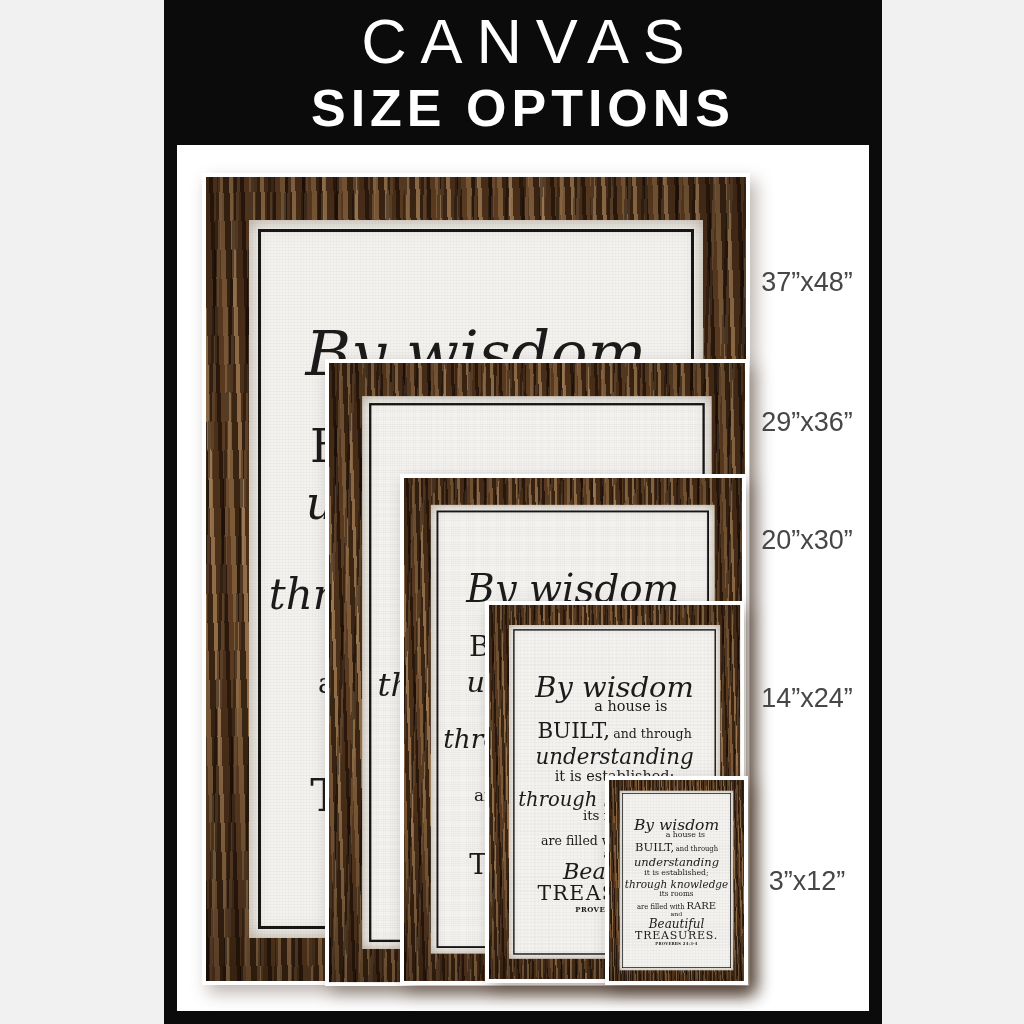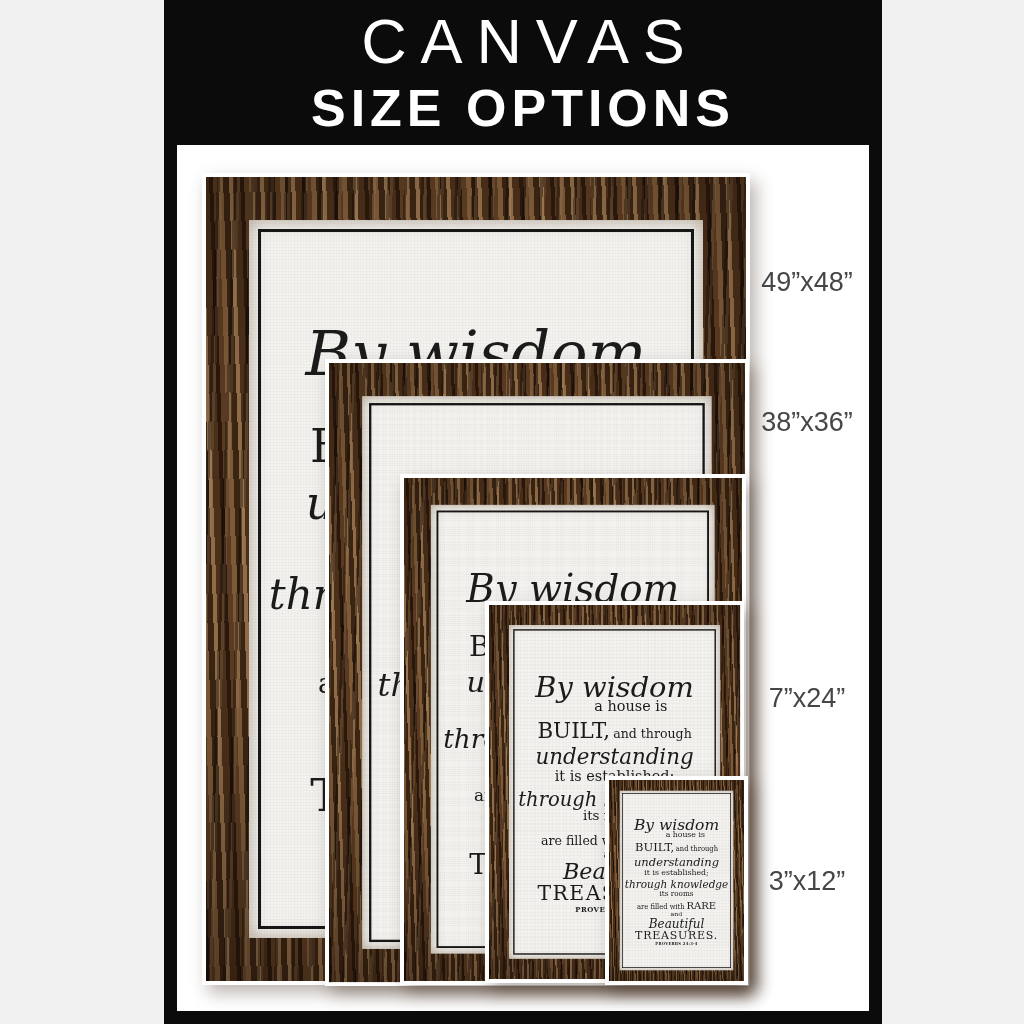--- a/index.html
+++ b/index.html
@@ -313,20 +313,21 @@
                   <span>TREASURES.</span>
                 </div>
                 <div class="vl ln12">
                   <span>PROVERBS 24:3-4</span>
                 </div>
               </div>
           </div>
         </div>
       </div>
 
-      <div class="size-label sl1">49”x48”</div>
-      <div class="size-label sl2">38”x36”</div>
-      <div class="size-label sl4">7”x24”</div>
+      <div class="size-label sl1">37”x48”</div>
+      <div class="size-label sl2">29”x36”</div>
+      <div class="size-label sl3">20”x30”</div>
+      <div class="size-label sl4">14”x24”</div>
       <div class="size-label sl5">3”x12”</div>
 
     </div>
   </div>
 </div>
 
 </body></html>

